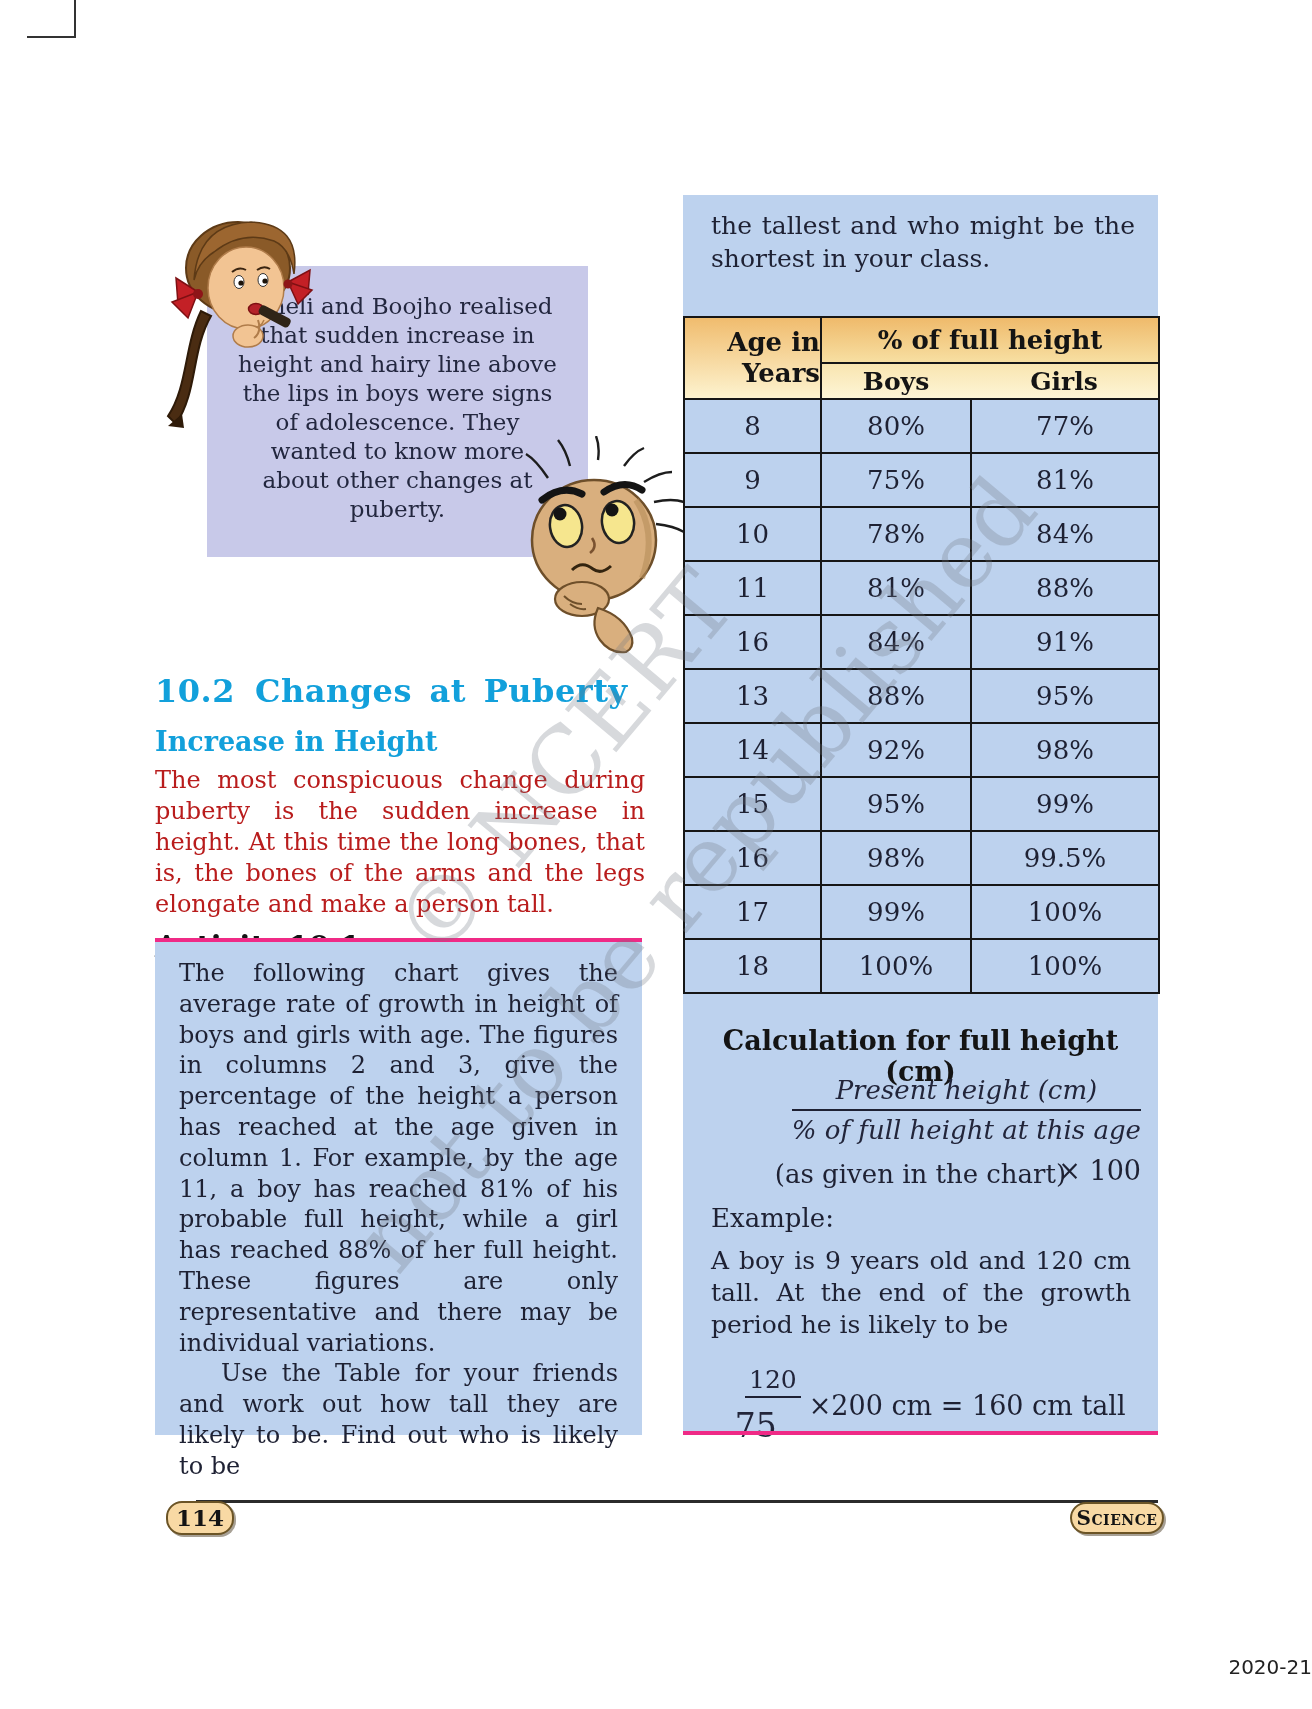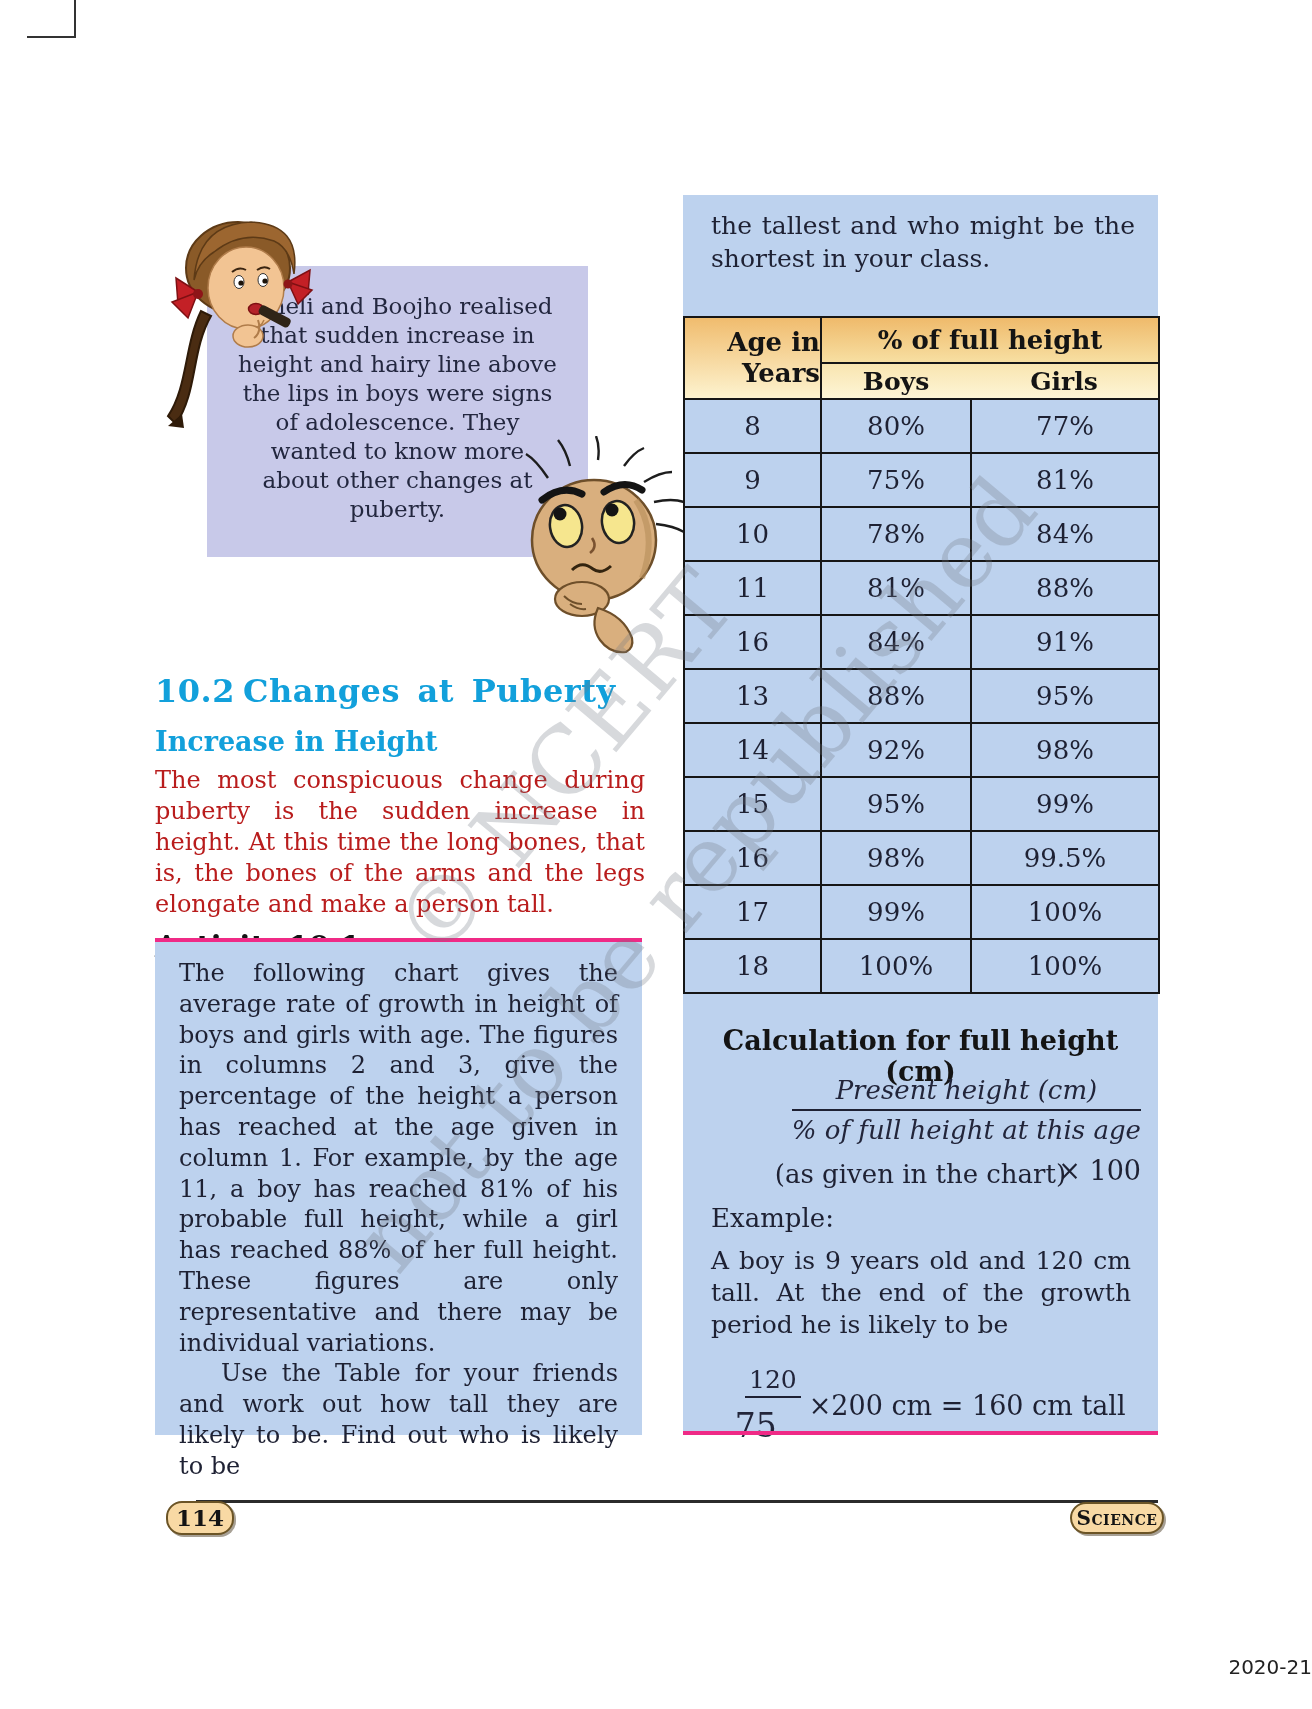--- a/index.html
+++ b/index.html
@@ -16,21 +16,21 @@
   .speech-box p{margin:0;padding:26px 30px 0 30px;text-align:center;
                 font-size:23px;line-height:29px;color:#23273f;}
 
   
   .paheli{position:absolute;left:146px;top:196px;width:180px;height:240px;}
   .boojho{position:absolute;left:486px;top:436px;width:230px;height:225px;}
 
   
   .sec-head{position:absolute;left:155px;top:645px;font-size:32px;font-weight:bold;
             color:#12a0db;letter-spacing:.5px;}
-  .sec-head .num{margin-right:8px;}
+  .sec-head .num{margin-right:20px;}
   .sec-head{word-spacing:6px;}
   .sub-head{position:absolute;left:155px;top:699px;font-size:27px;font-weight:bold;color:#12a0db;}
   .lead-par{position:absolute;left:155px;top:741px;width:490px;font-size:24px;
             line-height:31px;text-align:justify;color:#b91c1c;}
   .act-head{position:absolute;left:155px;top:899px;font-size:30px;font-weight:bold;color:#141414;
             word-spacing:10px;}
   .act-head .num{margin-left:6px;}
   .pink-top{position:absolute;left:155px;top:938px;width:487px;height:4px;background:#ef2a86;}
   .activity-box{position:absolute;left:155px;top:942px;width:487px;height:493px;background:#bdd2ee;}
   .activity-box p{margin:0;padding:0 24px;text-align:justify;font-size:24px;line-height:30.8px;color:#1e2133;}

